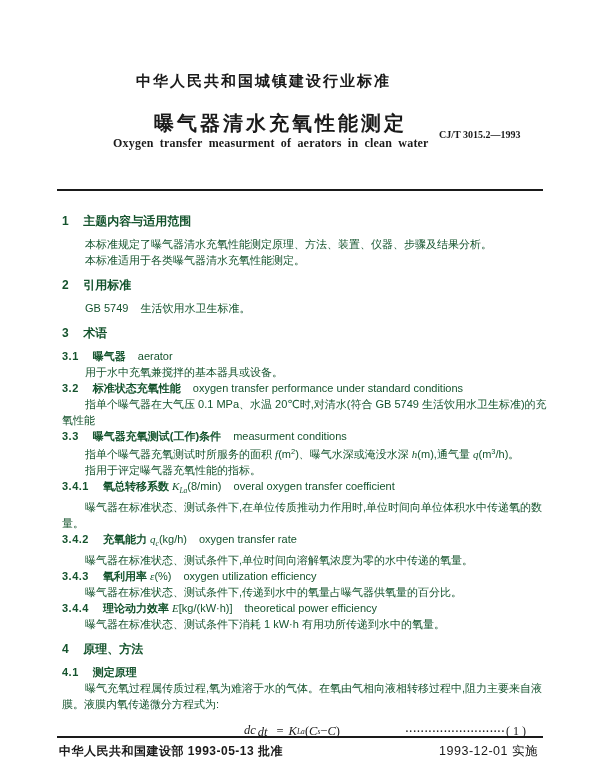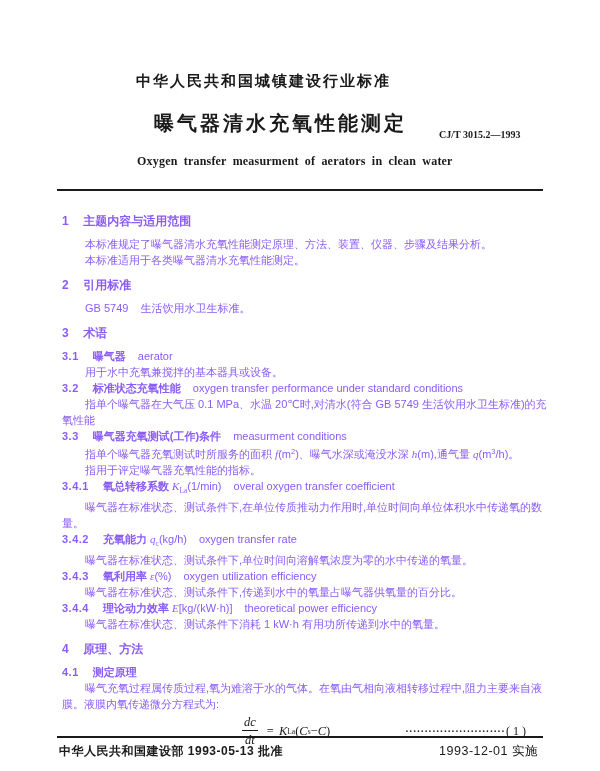--- a/index.html
+++ b/index.html
@@ -6,42 +6,42 @@
   .page {
     position:relative; width:600px; height:771px; background:#ffffff;
     font-family:"Liberation Sans","DejaVu Sans",sans-serif; color:#1a1a1a;
     overflow:hidden;
   }
   
   .std-type { position:absolute; left:136px; top:72px; font-size:15px; font-weight:bold; letter-spacing:2px; }
   .title-zh { position:absolute; left:154px; top:110px; font-size:20px; font-weight:bold; letter-spacing:3px; }
   .std-code { position:absolute; left:415px; top:129px; font-size:10px; font-weight:bold;
               font-family:"Liberation Serif","DejaVu Serif",serif;margin-left:24px; }
-  .title-en { position:absolute; left:113px; top:154px; font-size:12px; font-weight:bold;
-              font-family:"Liberation Serif","DejaVu Serif",serif; word-spacing:3px; letter-spacing:0.2px;margin-left:24px; }
+  .title-en { position:absolute; left:113px; top:136px; font-size:12px; font-weight:bold;
+              font-family:"Liberation Serif","DejaVu Serif",serif; word-spacing:3px; letter-spacing:0.2px; }
   .rule { position:absolute; left:57px; width:486px; height:2px; background:#1a1a1a; }
   .header-rule { top:189px; }
   
   .body { position:absolute; left:62px; top:204px; width:478px; }
-  .line { font-size:11px; line-height:16px; white-space:pre; color:#8b5cf6; }
+  .line { font-size:11px; line-height:16px; white-space:pre; color:#14532d; }
   .h1 { font-weight:bold; font-size:12px; margin:9px 0 7px 0; }
   .num { font-weight:bold; margin-right:14px; letter-spacing:0.5px; }
   .h2 .zh { font-weight:bold; }
   .en { margin-left:12px; }
   .p { text-indent:23px; }
   .i { font-style:italic; font-family:"Liberation Serif","DejaVu Serif",serif; }
-  .sub { font-family:"Liberation Serif","DejaVu Serif",serif;
+  .sub { font-style:italic; font-family:"Liberation Serif","DejaVu Serif",serif;
          font-size:7.5px; vertical-align:-3px; }
   .sup { font-size:7.5px; vertical-align:4px; }
   
   .formula-row { display:flex; align-items:center; margin-top:5px; height:28px;
                  font-family:"Liberation Serif","DejaVu Serif",serif; font-size:12.5px;
                  padding-right:14px; }
   .lead { width:180px; flex:0 0 auto; }
-  .frac { display:inline-flex; flex-direction:column; align-items:center; line-height:1;
+  .frac { display:inline-flex; flex-direction:row; align-items:center; line-height:1;
           font-style:italic; margin-right:4px; }
   .frac-top { display:block; border-bottom:1px solid #1a1a1a; padding:0 2px 1px 2px; }
   .frac-bottom { display:block; padding-top:3px; }
   .m-eq { margin:0 5px; }
   .dots { margin-left:auto; font-weight:bold; font-size:10px; letter-spacing:0.5px; }
   .eq-num { font-size:12px; margin-left:1px; }
   
   .footer-rule { top:736px; }
   .footer-left { position:absolute; left:59px; top:743px; font-size:12px; font-weight:bold; letter-spacing:0.5px; }
   .footer-right { position:absolute; right:62px; top:743px; font-size:12.5px; font-weight:normal; letter-spacing:0.5px; }
@@ -66,21 +66,21 @@
       <div class="line p"><span>GB 5749</span><span class="en">生活饮用水卫生标准。</span></div>
       <div class="line h1"><span class="num">3</span><span>术语</span></div>
       <div class="line h2"><span class="num">3.1</span><span class="zh">曝气器</span><span class="en">aerator</span></div>
       <div class="line p"><span>用于水中充氧兼搅拌的基本器具或设备。</span></div>
       <div class="line h2"><span class="num">3.2</span><span class="zh">标准状态充氧性能</span><span class="en">oxygen transfer performance under standard conditions</span></div>
       <div class="line p"><span>指单个曝气器在大气压 0.1 MPa、水温 20℃时,对清水(符合 GB 5749 生活饮用水卫生标准)的充</span></div>
       <div class="line cont"><span>氧性能</span></div>
       <div class="line h2"><span class="num">3.3</span><span class="zh">曝气器充氧测试(工作)条件</span><span class="en">measurment conditions</span></div>
       <div class="line p"><span>指单个曝气器充氧测试时所服务的面积 </span><span class="i">f</span><span>(m</span><span class="sup">2</span><span>)、曝气水深或淹没水深 </span><span class="i">h</span><span>(m),通气量 </span><span class="i">q</span><span>(m</span><span class="sup">3</span><span>/h)。</span></div>
       <div class="line p"><span>指用于评定曝气器充氧性能的指标。</span></div>
-      <div class="line h2"><span class="num">3.4.1</span><span class="zh">氧总转移系数 </span><span class="i">K</span><span class="sub">La</span><span>(1/min)</span><span class="en">overal oxygen transfer coefficient</span></div>
+      <div class="line h2"><span class="num">3.4.1</span><span class="zh">氧总转移系数 </span><span class="i">K</span><span class="sub">La</span><span>(8/min)</span><span class="en">overal oxygen transfer coefficient</span></div>
       <div class="line p"><span>曝气器在标准状态、测试条件下,在单位传质推动力作用时,单位时间向单位体积水中传递氧的数</span></div>
       <div class="line cont"><span>量。</span></div>
       <div class="line h2"><span class="num">3.4.2</span><span class="zh">充氧能力 </span><span class="i">q</span><span class="sub">c</span><span>(kg/h)</span><span class="en">oxygen transfer rate</span></div>
       <div class="line p"><span>曝气器在标准状态、测试条件下,单位时间向溶解氧浓度为零的水中传递的氧量。</span></div>
       <div class="line h2"><span class="num">3.4.3</span><span class="zh">氧利用率 </span><span class="i">ε</span><span>(%)</span><span class="en">oxygen utilization efficiency</span></div>
       <div class="line p"><span>曝气器在标准状态、测试条件下,传递到水中的氧量占曝气器供氧量的百分比。</span></div>
       <div class="line h2"><span class="num">3.4.4</span><span class="zh">理论动力效率 </span><span class="i">E</span><span>[kg/(kW·h)]</span><span class="en">theoretical power efficiency</span></div>
       <div class="line p"><span>曝气器在标准状态、测试条件下消耗 1 kW·h 有用功所传递到水中的氧量。</span></div>
       <div class="line h1"><span class="num">4</span><span>原理、方法</span></div>
       <div class="line h2"><span class="num">4.1</span><span class="zh">测定原理</span></div>

